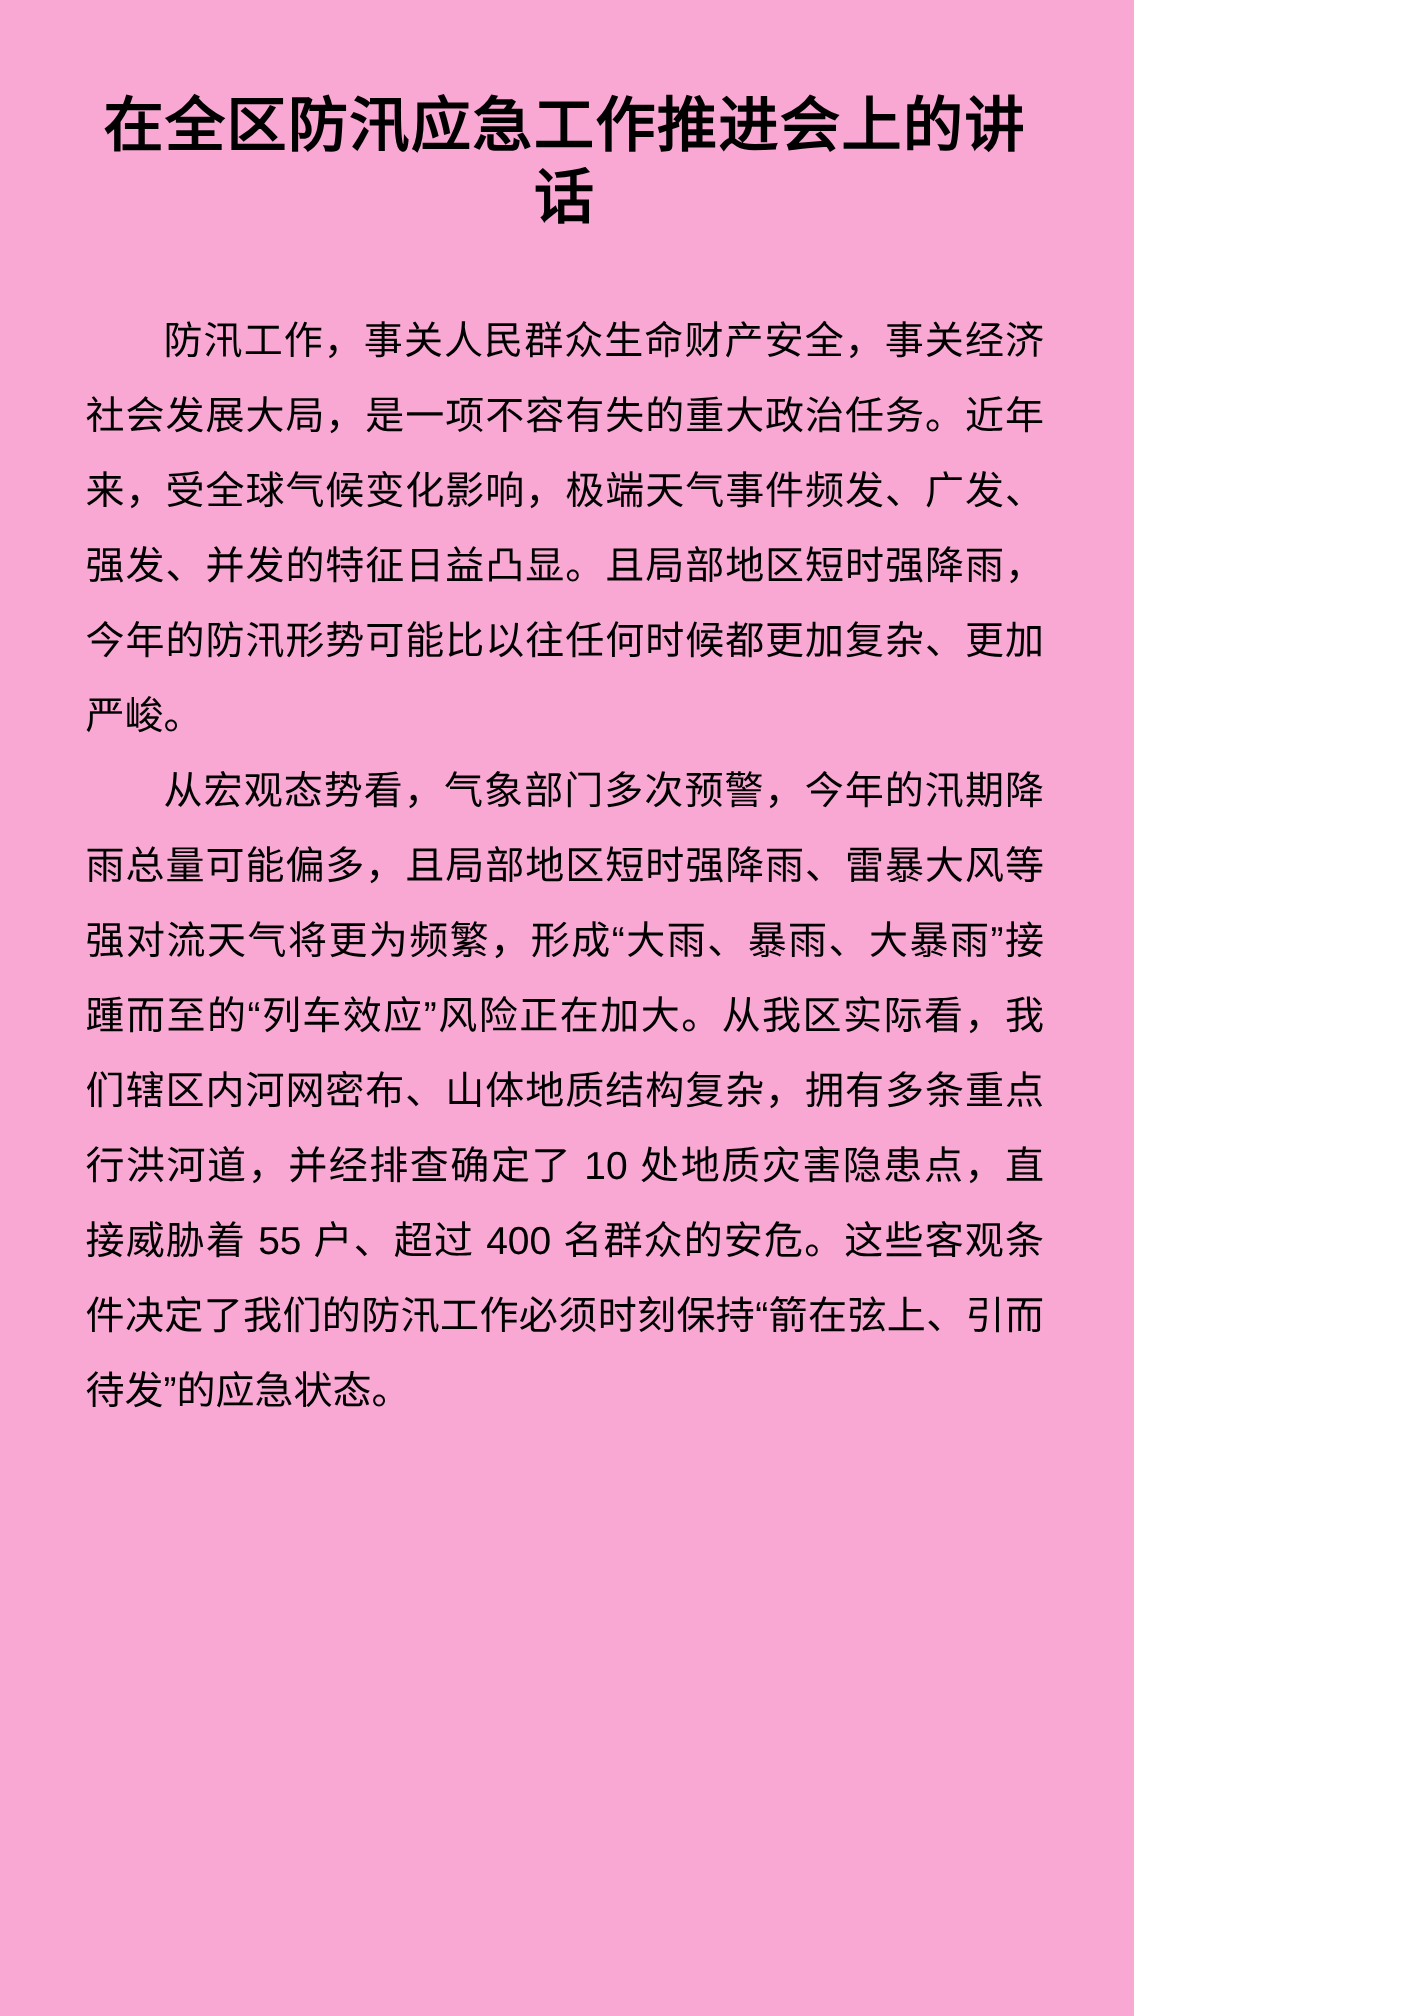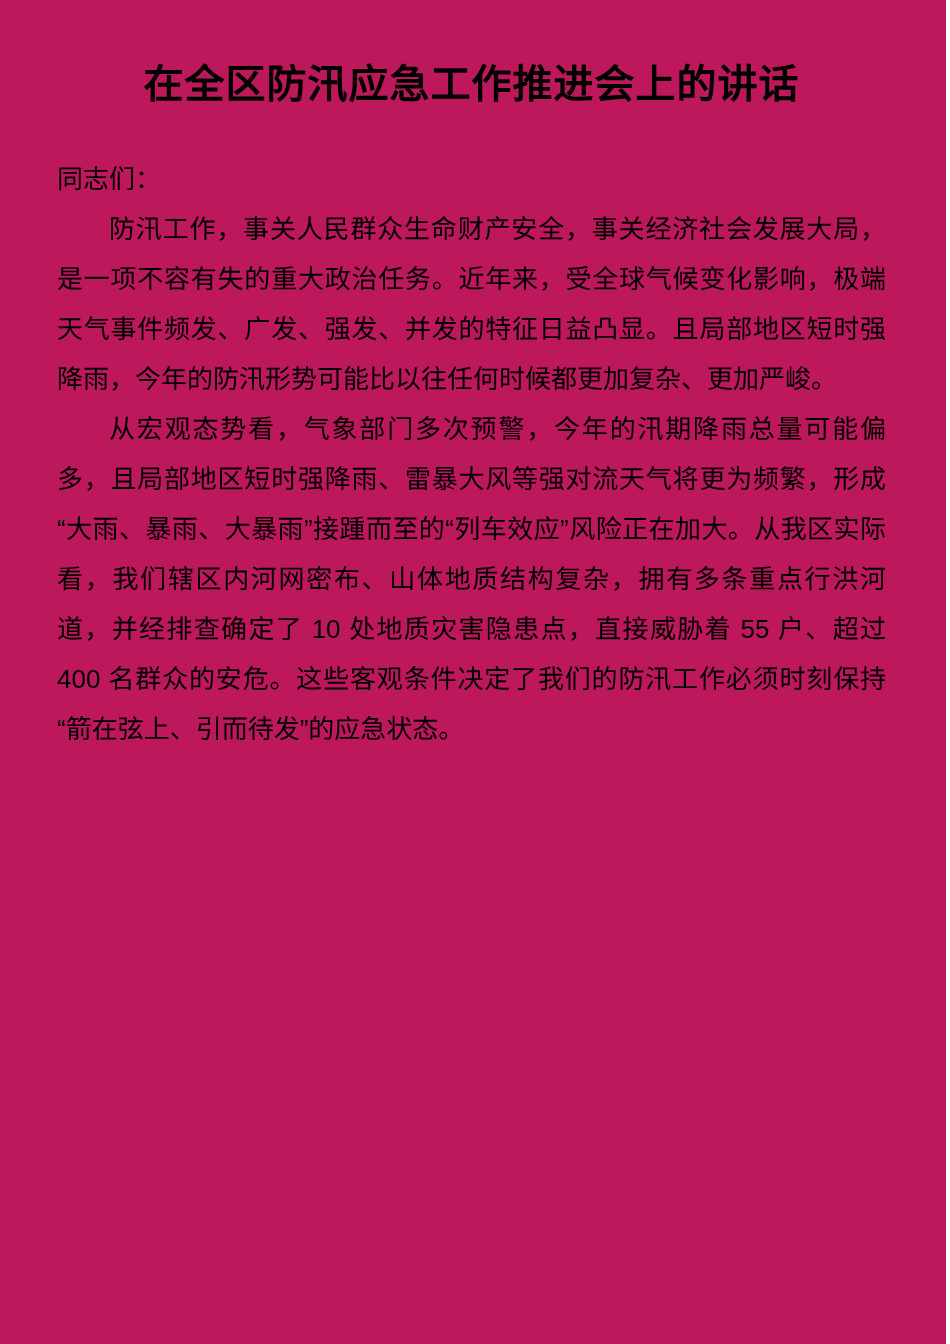--- a/index.html
+++ b/index.html
@@ -2,23 +2,23 @@
 <html lang="zh-CN"><head>
 <meta charset="utf-8">
 <style>
   html, body {
     margin: 0;
     padding: 0;
     background: #ffffff;
   }
   .page {
     position: relative;
-    width: 946px;
+    width: 756px;
     height: 1344px;
-    background: #be185d;
+    background: #f9a8d4;
     box-sizing: border-box;
     padding: 60px 60px 0 57px;
     overflow: hidden;
     font-family: "Liberation Sans", sans-serif;
     color: #000000;
   }
   .doc-title {
     margin: 0 0 0 0;
     text-align: center;
     font-size: 40px;
@@ -49,21 +49,20 @@
     font-weight: 400;
   }
 </style>
 </head>
 <body>
 
 <div class="page">
   <h1 class="doc-title">在全区防汛应急工作推进会上的讲话</h1>
 
   <div class="doc-body">
-    <p class="salutation">同志们：</p>
 
 
 
     <p class="para">防汛工作，事关人民群众生命财产安全，事关经济社会发展大局，是一项不容有失的重大政治任务。近年来，受全球气候变化影响，极端天气事件频发、广发、强发、并发的特征日益凸显。且局部地区短时强降雨，今年的防汛形势可能比以往任何时候都更加复杂、更加严峻。</p>
 
     <p class="para">从宏观态势看，气象部门多次预警，今年的汛期降雨总量可能偏多，且局部地区短时强降雨、雷暴大风等强对流天气将更为频繁，形成“大雨、暴雨、大暴雨”接踵而至的“列车效应”风险正在加大。从我区实际看，我们辖区内河网密布、山体地质结构复杂，拥有多条重点行洪河道，并经排查确定了 10 处地质灾害隐患点，直接威胁着 55 户、超过 400 名群众的安危。这些客观条件决定了我们的防汛工作必须时刻保持“箭在弦上、引而待发”的应急状态。</p>
   </div>
 </div>
 
 </body></html>

